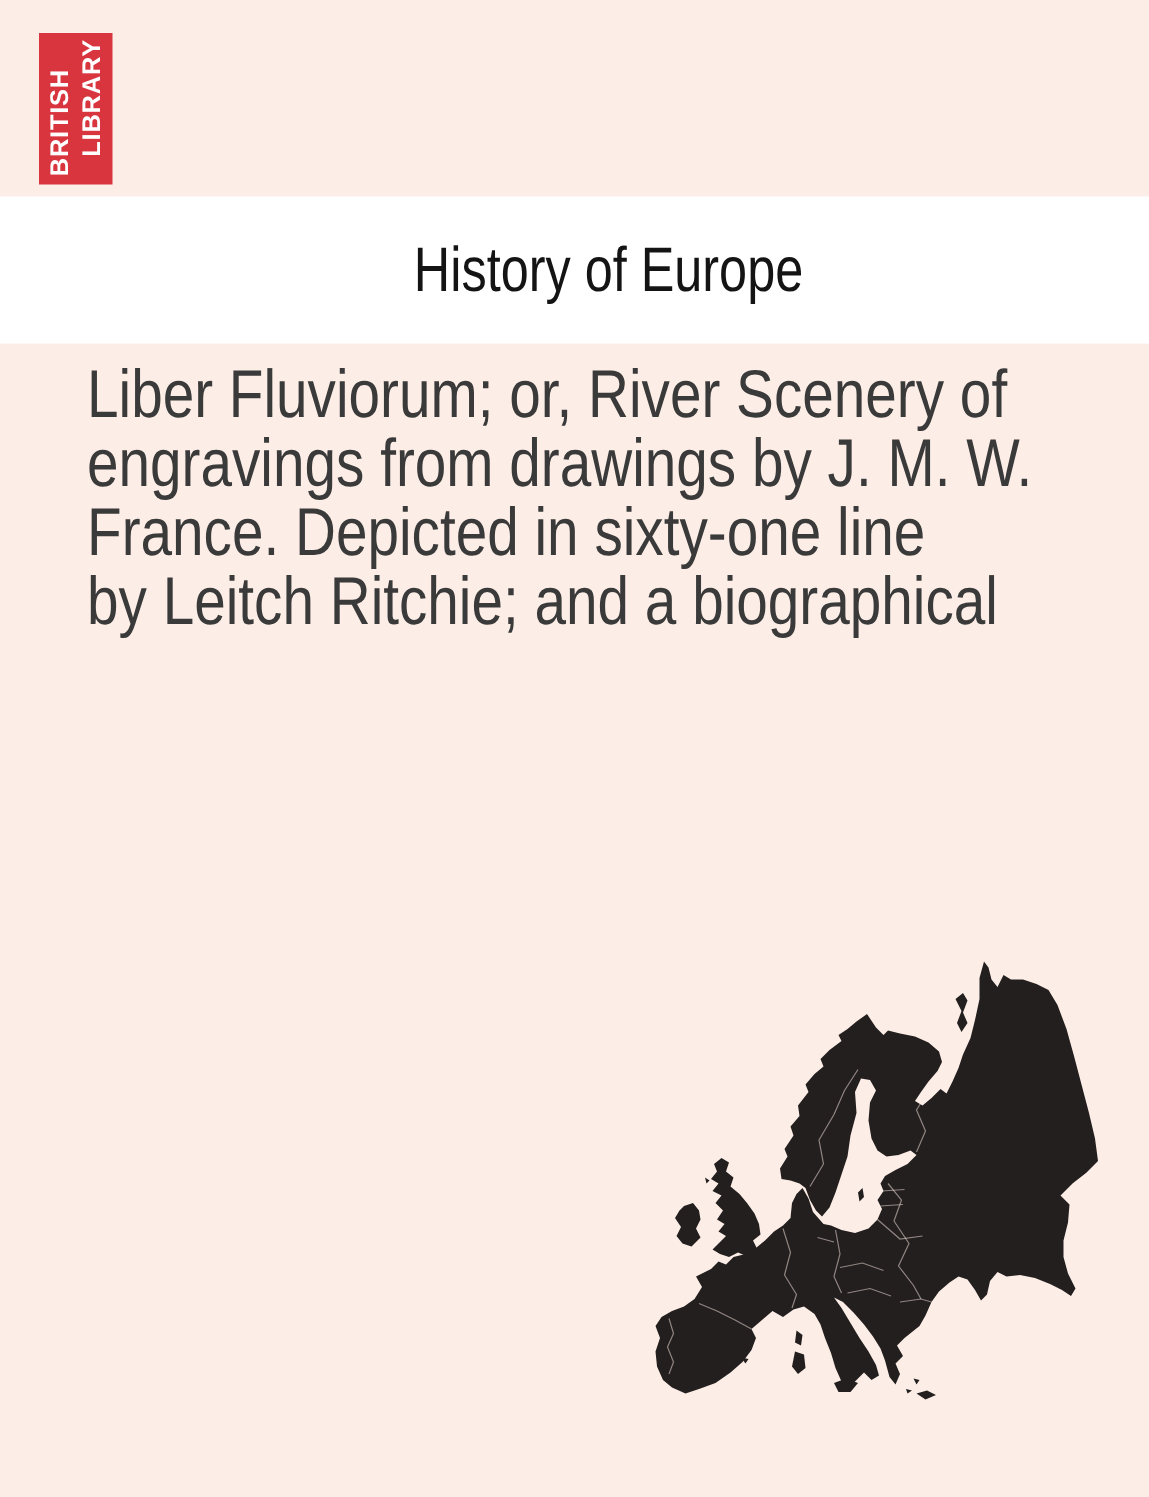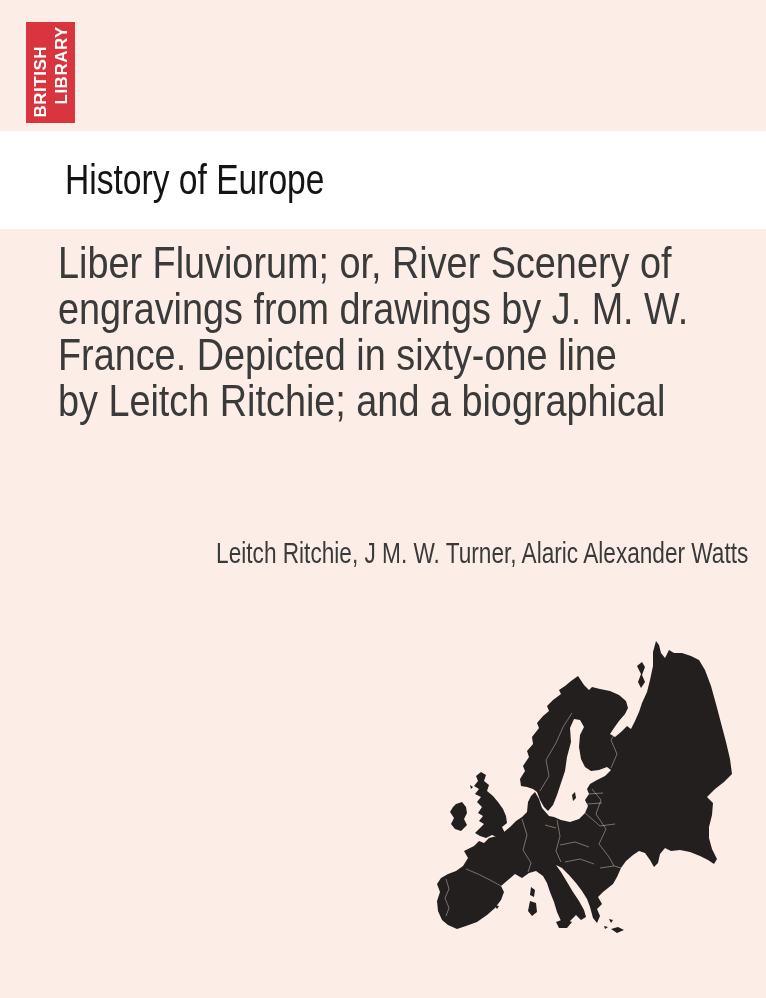--- a/index.html
+++ b/index.html
@@ -23,21 +23,21 @@
   .logo-line{
     color:#ffffff;font-weight:bold;font-size:17px;line-height:21px;
     letter-spacing:0.5px;white-space:nowrap;
   }
   .logo-line.l1{padding-left:6px;padding-top:3px;}
   .logo-line.l2{padding-left:19px;}
   
   .band{
     position:absolute;left:0;top:131px;width:766px;height:98px;
     background:#ffffff;
-    display:flex;align-items:center;justify-content:flex-start;
+    display:flex;align-items:center;justify-content:center;
     padding-right:20px;box-sizing:border-box;
   }
   .band-label{
     font-size:42px;color:#141414;white-space:nowrap;
     display:inline-block;transform:scaleX(0.8);transform-origin:right center;
   }
   
   .title{
     position:absolute;left:26px;top:240px;width:730px;
     font-size:45px;line-height:46px;color:#3a3a3a;margin-left:32px;
@@ -69,23 +69,20 @@
     <span class="band-label" style="color: rgb(20, 20, 20);">History of Europe</span>
   </div>
 
   <div class="title" style="color: rgb(58, 58, 58);">
     <div class="tline"><span class="sqz-l">Liber Fluviorum; or, River Scenery of</span></div>
     <div class="tline"><span class="sqz-l">engravings from drawings by J. M. W.</span></div>
     <div class="tline"><span class="sqz-l">France. Depicted in sixty-one line</span></div>
     <div class="tline"><span class="sqz-l">by Leitch Ritchie; and a biographical</span></div>
   </div>
 
-  <div class="authors" style="color: rgb(58, 58, 58);">
-    <span class="sqz-r">Leitch Ritchie, J M. W. Turner, Alaric Alexander Watts</span>
-  </div>
 
   <svg class="map" width="330" height="330" viewBox="425 628 330 330" xmlns="http://www.w3.org/2000/svg">
 
     <path class="land" fill="#241f1f" d="
       M474,846 L464,851 L468,858 L463,866 L456,871 L448,874
       L441,878 L437,884 L440,892 L437,901 L438,911 L442,920 L448,925 L457,929
       L466,926 L477,922 L487,915 L495,908 L501,900 L504,892 L501,886
       L508,880 L515,874 L522,878 L529,873 L536,871 L543,876
       L547,883 L550,892 L554,902 L557,912 L561,921 L566,927 L570,921 L576,915
       L581,920 L586,917 L584,910 L579,901 L573,892 L567,882 L561,872 L556,865

